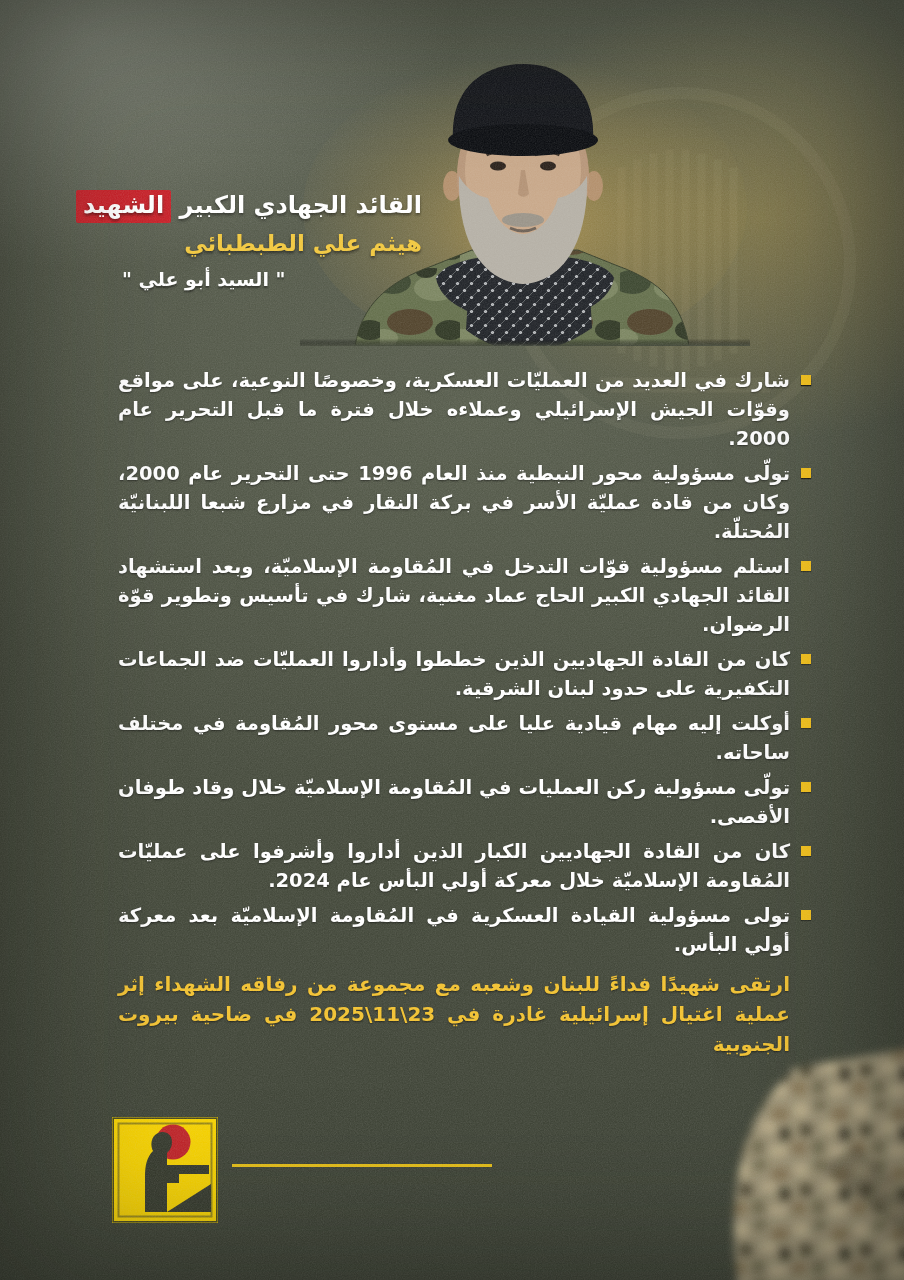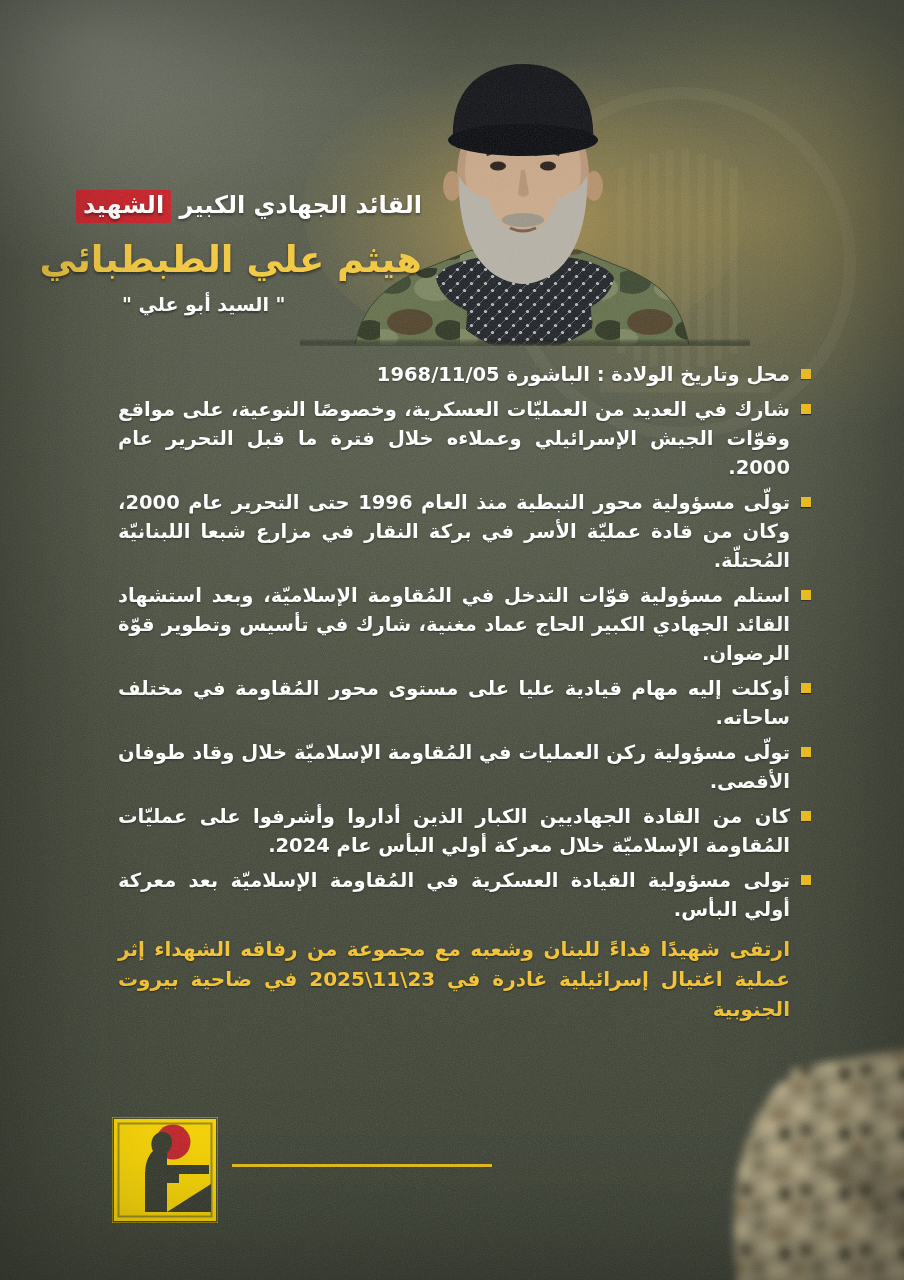--- a/index.html
+++ b/index.html
@@ -17,22 +17,22 @@
   .noise{position:absolute;inset:0;opacity:.20;pointer-events:none;}
   .watermark{position:absolute;left:470px;top:48px;width:420px;height:470px;pointer-events:none;}
 
   .portrait{position:absolute;left:300px;top:28px;width:450px;height:318px;}
 
   .title-block{position:absolute;left:122px;top:190px;width:300px;direction:rtl;text-align:left;}
   .title-line1{font-size:24px;font-weight:bold;color:#fff;white-space:nowrap;
     text-shadow:0 2px 3px rgba(0,0,0,.45);}
   .red-box{display:inline-block;background:#c8232b;color:#fff;padding:1px 7px 4px 7px;
     margin-left:0;border-radius:2px;}
-  .title-name{font-size:37px;font-weight:bold;color:#f2c840;margin-top:15px;white-space:nowrap;
-    text-shadow:0 2px 3px rgba(0,0,0,.5);}
+  .title-name{font-size:23px;font-weight:bold;color:#f2c840;margin-top:7px;white-space:nowrap;
+    text-shadow:0 2px 3px rgba(0,0,0,.5);text-align:right;}
   .title-alias{font-size:19px;font-weight:bold;color:#fff;margin-top:12px;
     text-shadow:0 2px 2px rgba(0,0,0,.45);}
 
   .content{position:absolute;left:118px;top:360px;width:672px;direction:rtl;}
   .bullet-list{list-style:none;margin:0;padding:0;}
   .bullet-list li{position:relative;font-size:19.5px;font-weight:bold;color:#fff;
     line-height:29px;text-align:justify;margin-bottom:6px;
     text-shadow:0 1px 2px rgba(0,0,0,.5);}
   .bullet-marker{position:absolute;right:-21px;top:9px;width:10px;height:10px;
     background:#f6c31c;box-shadow:0 1px 1px rgba(0,0,0,.4);}
@@ -129,21 +129,20 @@
       <span class="red-box">الشهيد</span>
     </div>
     <div class="title-name">هيثم علي الطبطبائي</div>
     <div class="title-alias">" السيد أبو علي "</div>
   </div>
 
   <div class="content">
     <ul class="bullet-list">
         <li>
         <span class="bullet-marker"></span>
-        <span>محل وتاريخ الولادة : الباشورة 1968/11/05</span>
       </li>
         <li>
         <span class="bullet-marker"></span>
       </li>
         <li>
         <span class="bullet-marker"></span>
         <span>شارك في العديد من العمليّات العسكرية، وخصوصًا النوعية، على مواقع وقوّات الجيش الإسرائيلي وعملاءه خلال فترة ما قبل التحرير عام 2000.</span>
       </li>
         <li>
         <span class="bullet-marker"></span>
@@ -151,20 +150,21 @@
         <li>
         <span class="bullet-marker"></span>
         <span>تولّى مسؤولية محور النبطية منذ العام 1996 حتى التحرير عام 2000، وكان من قادة عمليّة الأسر في بركة النقار في مزارع شبعا اللبنانيّة المُحتلّة.</span>
       </li>
         <li>
         <span class="bullet-marker"></span>
         <span>استلم مسؤولية قوّات التدخل في المُقاومة الإسلاميّة، وبعد استشهاد القائد الجهادي الكبير الحاج عماد مغنية، شارك في تأسيس وتطوير قوّة الرضوان.</span>
       </li>
         <li>
         <span class="bullet-marker"></span>
+        <span>كان من القادة الجهاديين الذين خططوا وأداروا العمليّات ضد الجماعات التكفيرية على حدود لبنان الشرقية.</span>
       </li>
         <li>
         <span class="bullet-marker"></span>
         <span>أوكلت إليه مهام قيادية عليا على مستوى محور المُقاومة في مختلف ساحاته.</span>
       </li>
         <li>
         <span class="bullet-marker"></span>
         <span>تولّى مسؤولية ركن العمليات في المُقاومة الإسلاميّة خلال وقاد طوفان الأقصى.</span>
       </li>
         <li>

